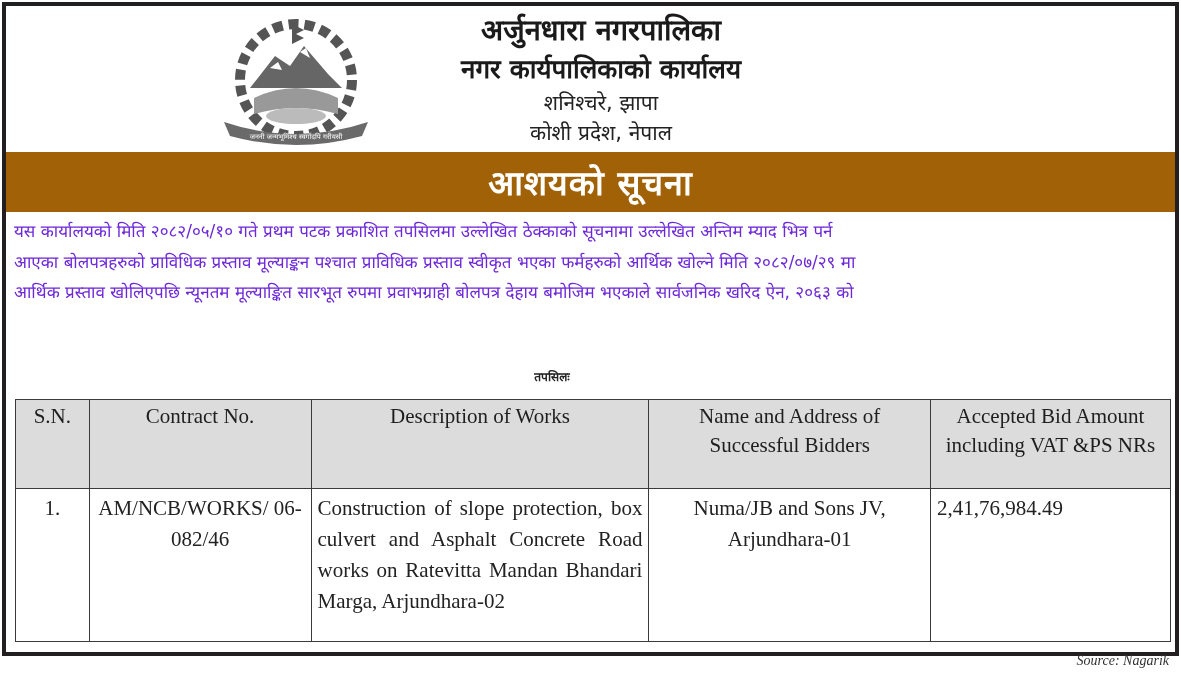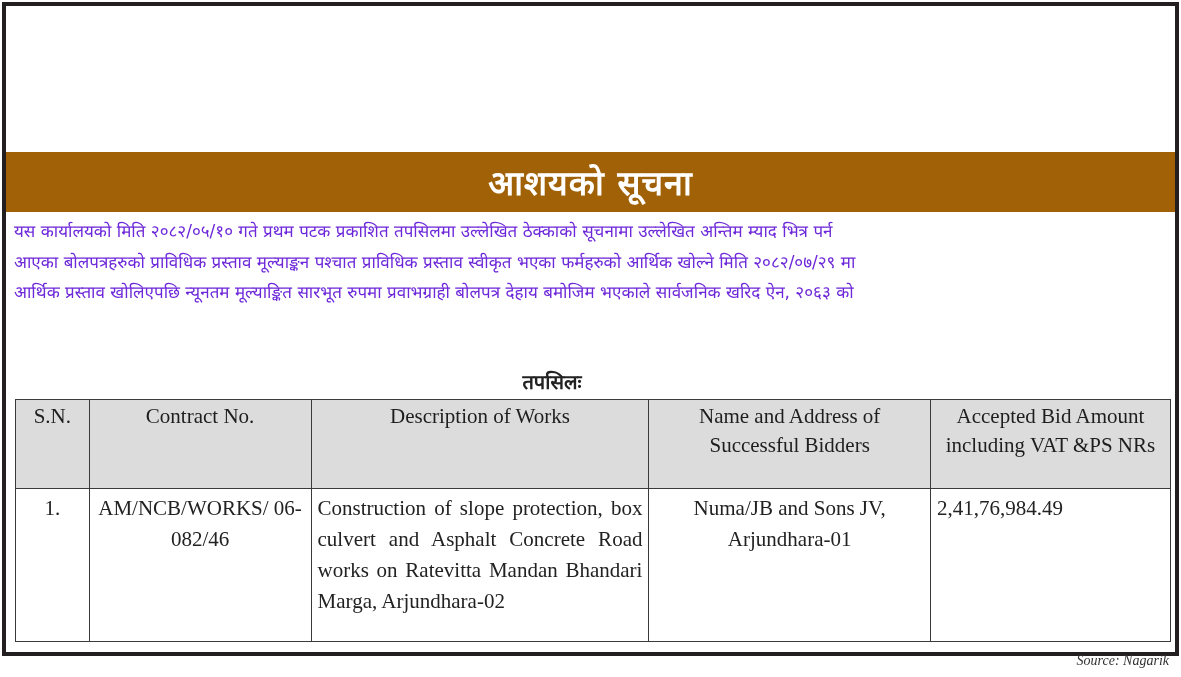--- a/index.html
+++ b/index.html
@@ -9,38 +9,57 @@
   .emblem{position:absolute;left:214px;top:12px;width:152px;height:130px;}
   .hdr-text{position:absolute;left:360px;top:4px;width:470px;text-align:center;}
   .hdr-l1{font-family:"DejaVu Sans",sans-serif;font-weight:bold;font-size:29px;line-height:40px;color:#1a1a1a;}
   .hdr-l2{font-family:"DejaVu Sans",sans-serif;font-weight:bold;font-size:26px;line-height:38px;color:#1a1a1a;}
   .hdr-l3{font-family:"DejaVu Sans",sans-serif;font-size:21px;line-height:30px;color:#222;}
   .hdr-l4{font-family:"DejaVu Sans",sans-serif;font-size:21px;line-height:30px;color:#222;}
   .banner{position:absolute;left:0;top:146px;width:1169px;height:60px;background:#a16207;display:flex;align-items:center;justify-content:center;}
   .banner-title{color:#fff;font-family:"DejaVu Sans",sans-serif;font-weight:bold;font-size:34px;letter-spacing:1px;}
   .body-text{position:absolute;left:8px;top:210px;width:1156px;font-family:"DejaVu Sans",sans-serif;font-size:17px;line-height:30.5px;color:#6d28d9;text-align:justify;}
   .body-text p{margin:0;white-space:nowrap;overflow:hidden;}
-  .tapasil{position:absolute;left:0;top:362px;width:1092px;text-align:center;font-family:"DejaVu Sans",sans-serif;font-weight:bold;font-size:20px;color:#222;}
+  .tapasil{position:absolute;left:0;top:362px;width:1092px;text-align:center;font-family:"DejaVu Sans",sans-serif;font-weight:bold;font-size:12px;color:#222;}
   table.bids{position:absolute;left:9px;top:393px;border-collapse:collapse;width:1156px;}
   table.bids th,table.bids td{border:1.5px solid #3a3a3a;vertical-align:top;font-family:"Liberation Serif",serif;}
   table.bids th{background:#dcdcdc;font-weight:normal;font-size:21px;line-height:29px;padding:2px 6px;color:#1e1e1e;height:84px;text-align:center;}
   table.bids td{font-size:21px;line-height:31px;padding:4px 6px;height:144px;color:#222;}
   .c-sn{width:60px;text-align:center;}
   .c-contract{width:207px;text-align:center;}
   .c-desc{width:322px;text-align:justify;}
   .c-bidder{width:266px;text-align:center;}
   .c-amount{width:225px;text-align:left;}
   .source{position:absolute;right:12px;top:653px;font-family:Liberation Serif, serif;font-style:italic;font-size:14px;color:#333;}
 </style>
 </head>
 <body>
 
 <div class="frame">
 
   <div class="header">
+    <div class="emblem">
+      <svg width="152" height="130" viewBox="0 0 152 130">
+        <circle cx="76" cy="62" r="56" fill="none" stroke="#555" stroke-width="10" stroke-dasharray="10 6"></circle>
+        <polygon points="72,6 72,26 84,20 76,16 84,12" fill="#555"></polygon>
+        <polygon points="30,70 55,38 70,48 84,28 108,56 122,70" fill="#666"></polygon>
+        <polygon points="50,50 58,44 62,52" fill="#fff"></polygon>
+        <polygon points="80,34 86,30 90,40" fill="#fff"></polygon>
+        <path d="M34 80 Q76 60 118 80 L118 96 Q76 84 34 96 Z" fill="#999"></path>
+        <ellipse cx="76" cy="98" rx="30" ry="8" fill="#bbb"></ellipse>
+        <path d="M4 104 Q76 128 148 104 L142 118 Q76 136 10 118 Z" fill="#6a6a6a"></path>
+        <text x="76" y="121" text-anchor="middle" font-size="7" fill="#fff" font-family="DejaVu Sans, sans-serif">जननी जन्मभूमिश्च स्वर्गादपि गरीयसी</text>
+      </svg>
+    </div>
+    <div class="hdr-text">
+      <div class="hdr-l1">अर्जुनधारा नगरपालिका</div>
+      <div class="hdr-l2">नगर कार्यपालिकाको कार्यालय</div>
+      <div class="hdr-l3">शनिश्चरे, झापा</div>
+      <div class="hdr-l4">कोशी प्रदेश, नेपाल</div>
+    </div>
   </div>
 
   <div class="banner">
     <span class="banner-title">आशयको सूचना</span>
   </div>
 
   <div class="body-text">
     <p>यस कार्यालयको मिति २०८२/०५/१० गते प्रथम पटक प्रकाशित तपसिलमा उल्लेखित ठेक्काको सूचनामा उल्लेखित अन्तिम म्याद भित्र पर्न</p>
     <p>आएका बोलपत्रहरुको प्राविधिक प्रस्ताव मूल्याङ्कन पश्चात प्राविधिक प्रस्ताव स्वीकृत भएका फर्महरुको आर्थिक खोल्ने मिति २०८२/०७/२९ मा</p>
     <p>आर्थिक प्रस्ताव खोलिएपछि न्यूनतम  मूल्याङ्कित सारभूत रुपमा प्रवाभग्राही बोलपत्र देहाय बमोजिम भएकाले सार्वजनिक खरिद ऐन, २०६३ को</p>

